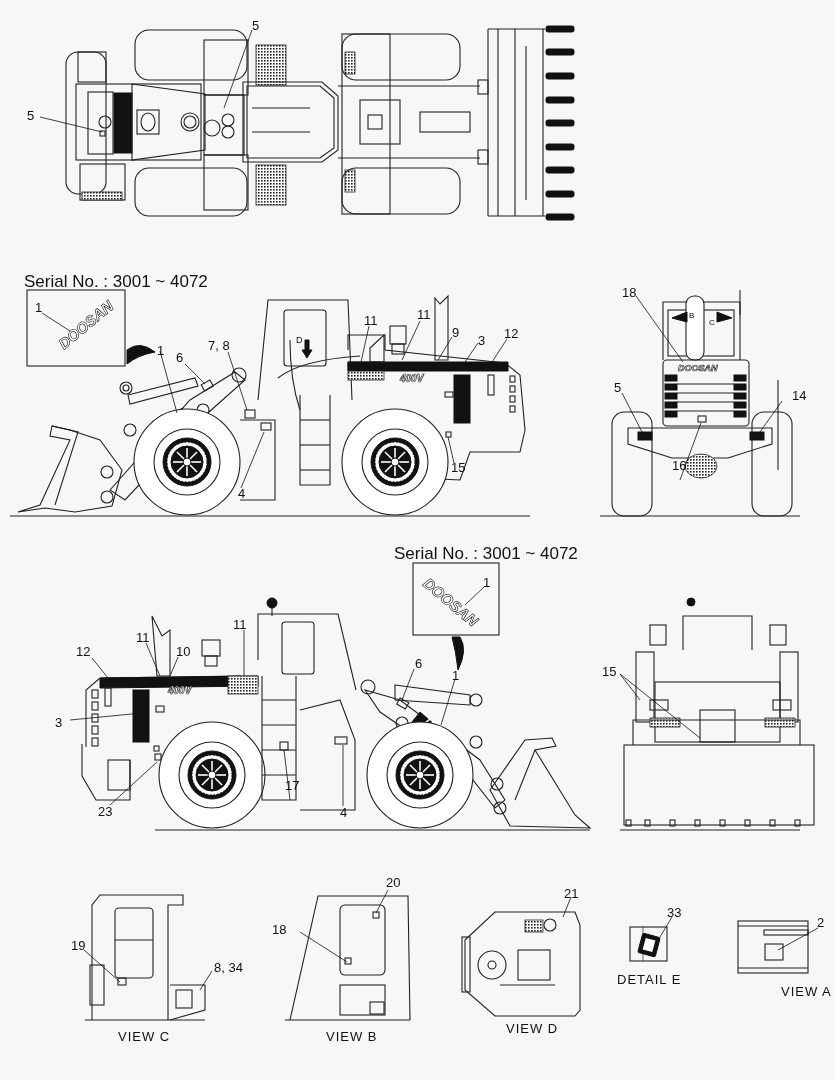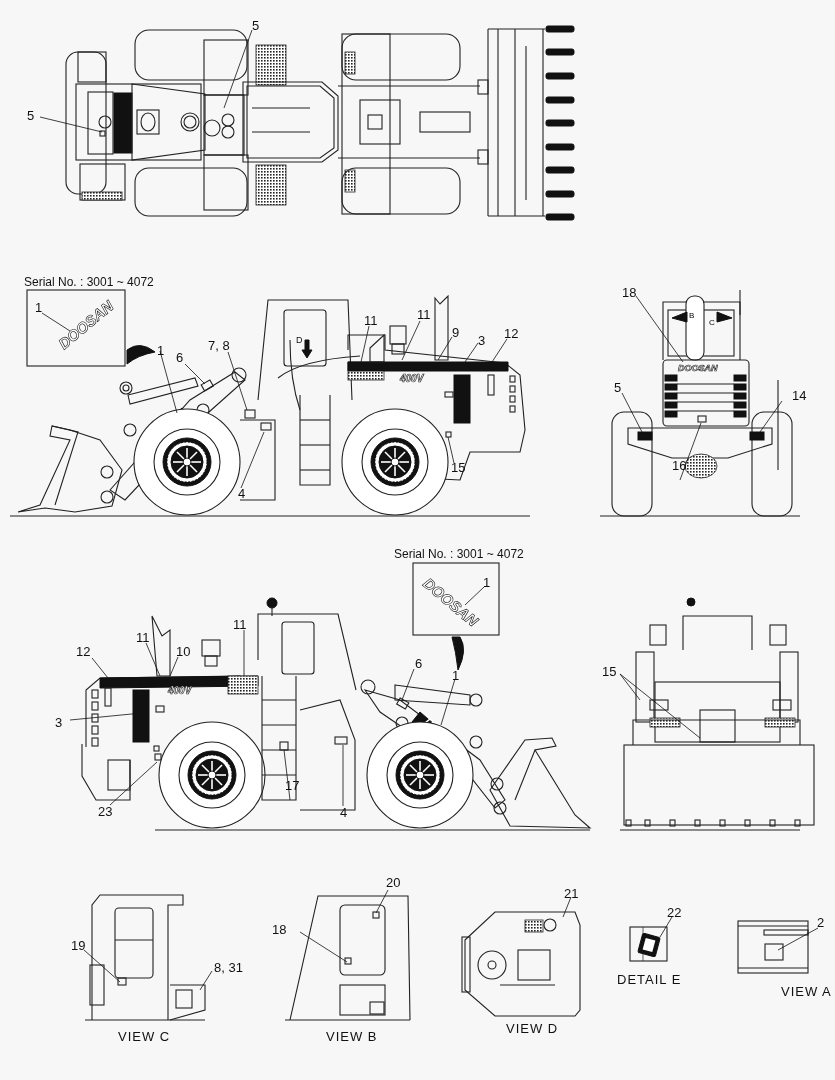--- a/index.html
+++ b/index.html
@@ -1,20 +1,20 @@
 <!DOCTYPE html>
 <html><head>
 <meta charset="utf-8">
 <style>
   html,body{margin:0;padding:0;background:#f7f7f7;}
   body{width:835px;height:1080px;position:relative;overflow:hidden;font-family:"Liberation Sans",sans-serif;color:#111;}
   #drawing{position:absolute;left:0;top:0;width:835px;height:1080px;}
   .lbl{position:absolute;font-size:13px;line-height:13px;white-space:nowrap;color:#111;}
   .cap{position:absolute;font-size:13px;line-height:13px;letter-spacing:1px;white-space:nowrap;}
-  .serial{position:absolute;font-size:12px;line-height:12px;white-space:nowrap;}
+  .serial{position:absolute;font-size:17px;line-height:12px;white-space:nowrap;}
   svg .s{fill:none;stroke:#222;stroke-width:1.1;}
   svg .t{fill:none;stroke:#222;stroke-width:0.7;}
   svg .k{fill:#111;stroke:#111;stroke-width:1;}
   svg .w{fill:#fff;stroke:#222;stroke-width:1.1;}
   svg .ld{fill:none;stroke:#111;stroke-width:0.8;}
   svg .hatch{fill:url(#hatch);stroke:#222;stroke-width:0.8;}
   svg .logo{font-family:"Liberation Sans",sans-serif;font-weight:bold;font-style:italic;fill:#fff;stroke:#111;stroke-width:0.8;}
   svg .logoS{font-family:"Liberation Sans",sans-serif;font-weight:bold;font-style:italic;fill:#fff;stroke:#111;stroke-width:0.6;}
 </style>
 </head>
@@ -428,27 +428,27 @@
 <span class="lbl" style="left:55px;top:716px">3</span>
 <span class="lbl" style="left:98px;top:805px">23</span>
 <span class="lbl" style="left:285px;top:779px">17</span>
 <span class="lbl" style="left:340px;top:806px">4</span>
 <span class="lbl" style="left:415px;top:657px">6</span>
 <span class="lbl" style="left:452px;top:669px">1</span>
 
 <span class="lbl" style="left:602px;top:665px">15</span>
 
 <span class="lbl" style="left:71px;top:939px">19</span>
-<span class="lbl" style="left:214px;top:961px">8, 31</span>
+<span class="lbl" style="left:214px;top:961px">8, 34</span>
 <span class="cap" style="left:118px;top:1030px">VIEW  C</span>
 
 <span class="lbl" style="left:386px;top:876px">20</span>
 <span class="lbl" style="left:272px;top:923px">18</span>
 <span class="cap" style="left:326px;top:1030px">VIEW  B</span>
 
 <span class="lbl" style="left:564px;top:887px">21</span>
 <span class="cap" style="left:506px;top:1022px">VIEW  D</span>
 
-<span class="lbl" style="left:667px;top:906px">22</span>
+<span class="lbl" style="left:667px;top:906px">33</span>
 <span class="cap" style="left:617px;top:973px">DETAIL  E</span>
 
 <span class="lbl" style="left:817px;top:916px">2</span>
 <span class="cap" style="left:781px;top:985px">VIEW  A</span>
 
 </body></html>

